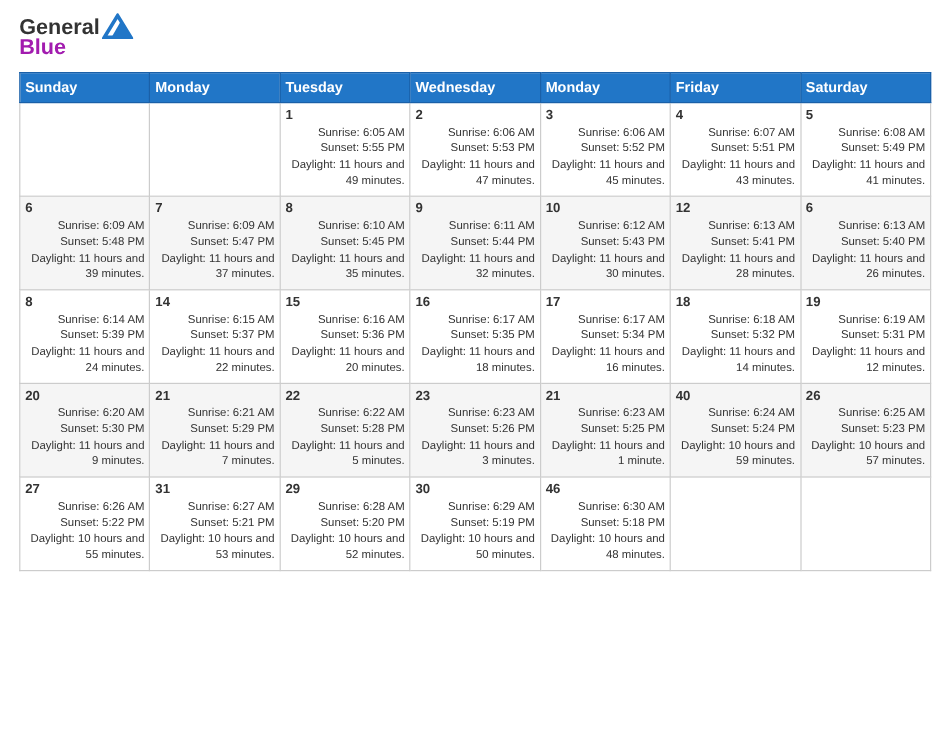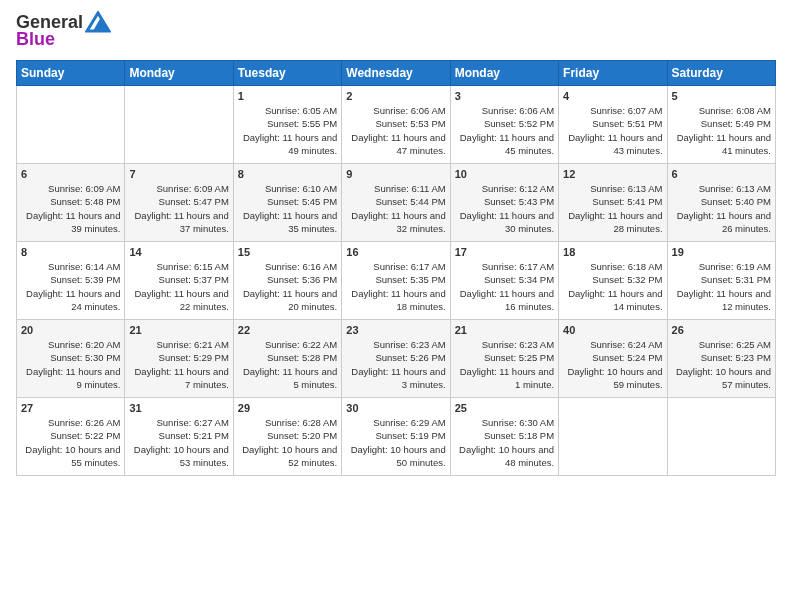--- a/index.html
+++ b/index.html
@@ -225,21 +225,21 @@
           </td>
           <td>
             <span class="day-num">29</span>
             <div class="day-info">Sunrise: 6:28 AM<br>Sunset: 5:20 PM<br>Daylight: 10 hours and 52 minutes.</div>
           </td>
           <td>
             <span class="day-num">30</span>
             <div class="day-info">Sunrise: 6:29 AM<br>Sunset: 5:19 PM<br>Daylight: 10 hours and 50 minutes.</div>
           </td>
           <td>
-            <span class="day-num">25</span>
+            <span class="day-num">46</span>
             <div class="day-info">Sunrise: 6:30 AM<br>Sunset: 5:18 PM<br>Daylight: 10 hours and 48 minutes.</div>
           </td>
           <td></td>
           <td></td>
         </tr>
       </tbody>
   </table>
 </div>
 
 </body></html>

